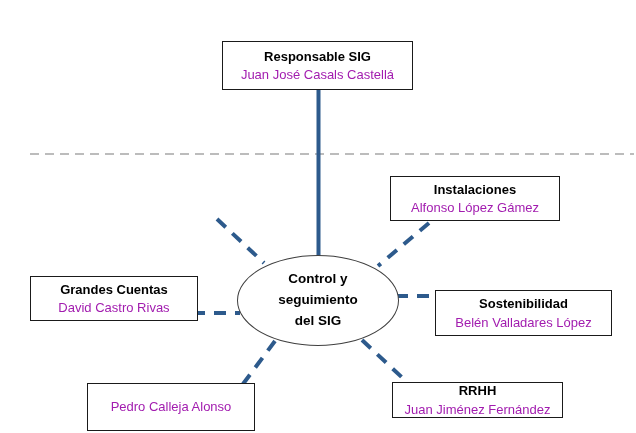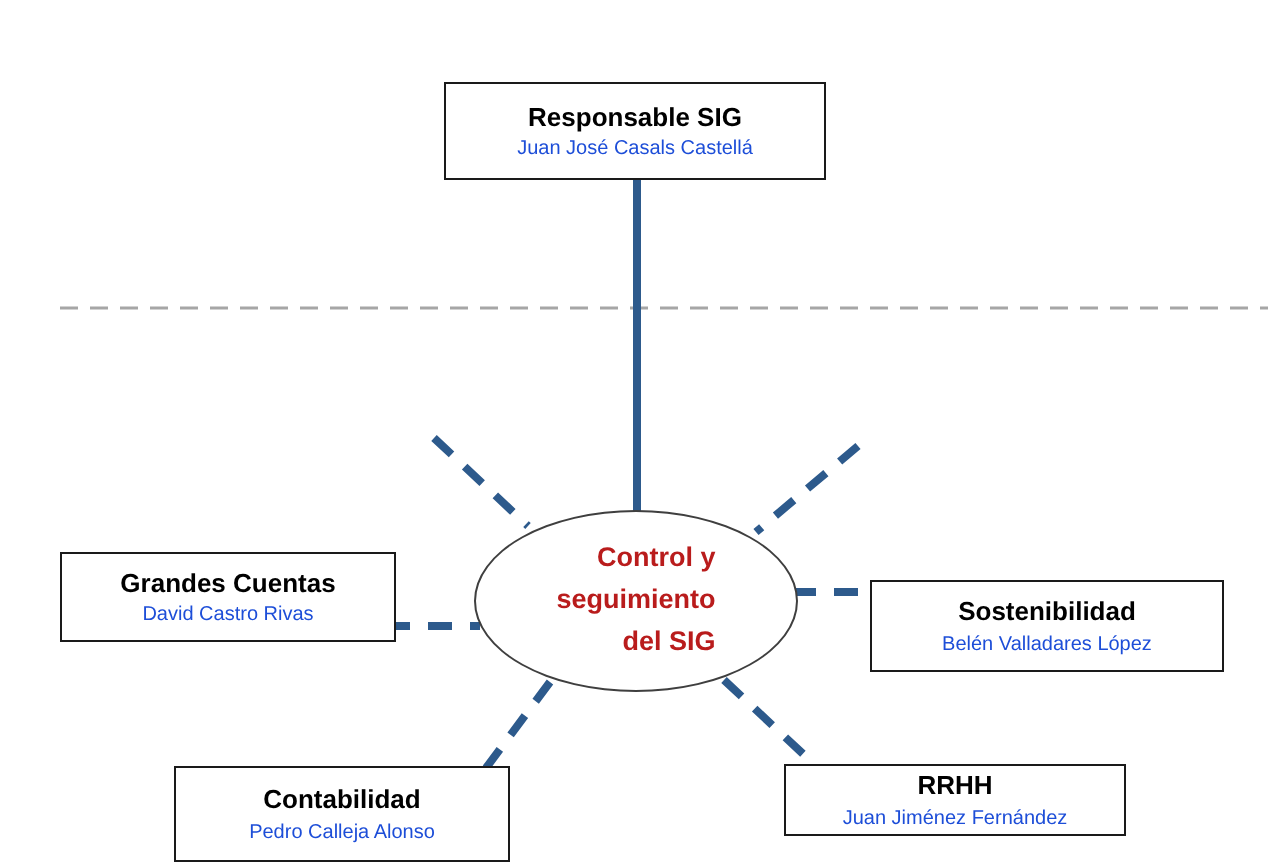--- a/index.html
+++ b/index.html
@@ -22,33 +22,33 @@
     display:flex;flex-direction:column;
     align-items:center;justify-content:center;
     text-align:center;
     z-index:2;
   }
   .node .title{
     font-weight:bold;color:#000000;font-size:13px;line-height:1.5;
     white-space:nowrap;
   }
   .node .person{
-    color:#1d4ed8;font-size:10px;line-height:1.4;white-space:nowrap;
+    color:#a21caf;font-size:13px;line-height:1.4;white-space:nowrap;
   }
   #center-ellipse{
     position:absolute;
     left:237px;top:227px;width:162px;height:91px;
     border:1.5px solid #3f3f3f;
     border-radius:50%;
     background:#ffffff;
     box-sizing:border-box;
     display:flex;align-items:center;justify-content:center;
-    text-align:right;
+    text-align:center;
     font-weight:bold;font-size:13.5px;line-height:1.55;
-    color:#b91c1c;
+    color:#000000;
     white-space:pre-line;
     z-index:2;
   }
 </style>
 </head>
 <body>
 
 <div id="canvas">
 
   <svg id="connector-layer" viewBox="0 0 636 433" xmlns="http://www.w3.org/2000/svg">
@@ -65,33 +65,36 @@
     <line x1="362" y1="312" x2="408" y2="355" stroke-width="4" stroke-dasharray="12 9" stroke="#2d5a8c"></line>
   </svg>
 
   <div class="node" style="left:222px;top:13px;width:191px;height:49px">
     <div class="title">Responsable SIG</div>
     <div class="person">Juan José Casals Castellá</div>
   </div>
 
 
 
+  <div class="node" style="left:390px;top:148px;width:170px;height:45px">
+    <div class="title">Instalaciones</div>
+    <div class="person">Alfonso López Gámez</div>
+  </div>
 
   <div class="node" style="left:30px;top:248px;width:168px;height:45px">
     <div class="title">Grandes Cuentas</div>
     <div class="person">David Castro Rivas</div>
   </div>
 
   <div class="node" style="left:435px;top:262px;width:177px;height:46px">
     <div class="title">Sostenibilidad</div>
     <div class="person">Belén Valladares López</div>
   </div>
 
   <div class="node" style="left:87px;top:355px;width:168px;height:48px">
-    <div class="title">Contabilidad</div>
     <div class="person">Pedro Calleja Alonso</div>
   </div>
 
   <div class="node" style="left:392px;top:354px;width:171px;height:36px">
     <div class="title">RRHH</div>
     <div class="person">Juan Jiménez Fernández</div>
   </div>
 
   <div id="center-ellipse">
     <span>Control y

